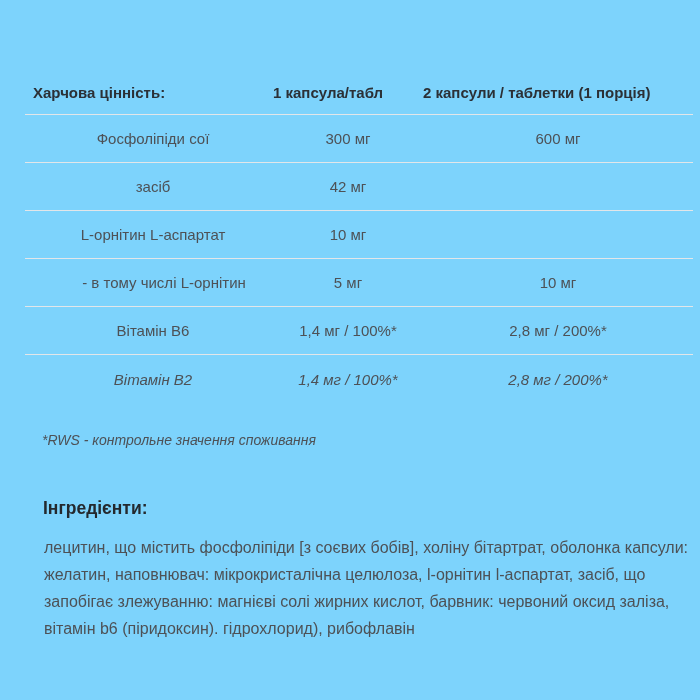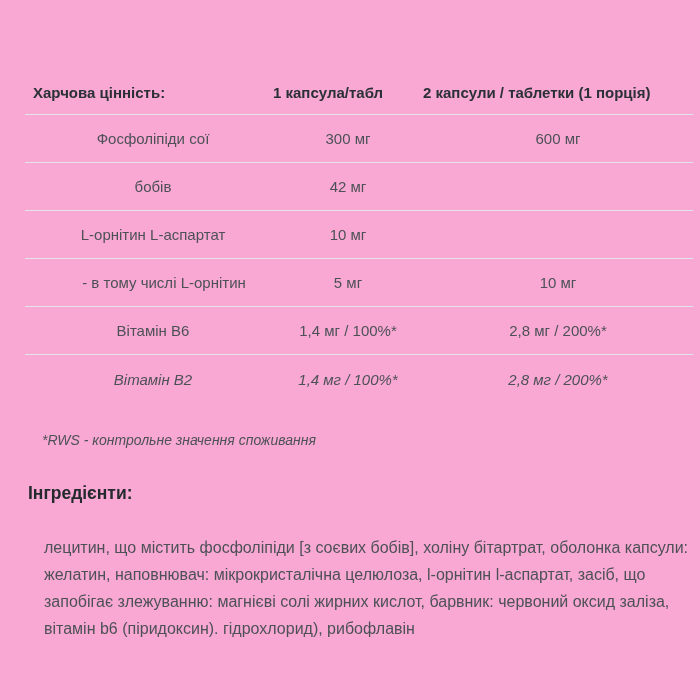--- a/index.html
+++ b/index.html
@@ -11,21 +11,21 @@
     width: 700px;
     height: 700px;
     position: relative;
     font-family: "Liberation Sans", "DejaVu Sans", sans-serif;
     color: #4d5156;
     overflow: hidden;
   }
   .page {
     position: absolute;
     inset: 0;
-    background: #f9a8d4;
+    background: #7dd3fc;
   }
   .nutrition-table {
     position: absolute;
     left: 25px;
     top: 82px;
     width: 668px;
   }
   .t-row {
     display: grid;
     grid-template-columns: 240px 150px 1fr;
@@ -52,21 +52,21 @@
     top: 418px;
     margin: 14px;
     font-size: 14px;
     font-style: italic;
     color: #4d5156;
   }
   .ingredients-heading {
     position: absolute;
     left: 28px;
     top: 483px;
-    margin: 0;
+    margin: 15px;
     font-size: 17.5px;
     font-weight: bold;
     color: #24292e;
   }
   .ingredients-text {
     position: absolute;
     left: 28px;
     top: 518px;
     width: 648px;
     margin: 16px;
@@ -88,21 +88,21 @@
       <div class="cell">2 капсули / таблетки (1 порція)</div>
     </div>
 
     <div class="t-row data-row">
       <div class="cell">Фосфоліпіди сої</div>
       <div class="cell">300 мг</div>
       <div class="cell">600 мг</div>
     </div>
 
     <div class="t-row data-row">
-      <div class="cell">бобів</div>
+      <div class="cell">засіб</div>
       <div class="cell">42 мг</div>
     </div>
 
     <div class="t-row data-row">
       <div class="cell">L-орнітин L-аспартат</div>
       <div class="cell">10 мг</div>
     </div>
 
     <div class="t-row data-row">
       <div class="cell indent">- в тому числі L-орнітин</div>

